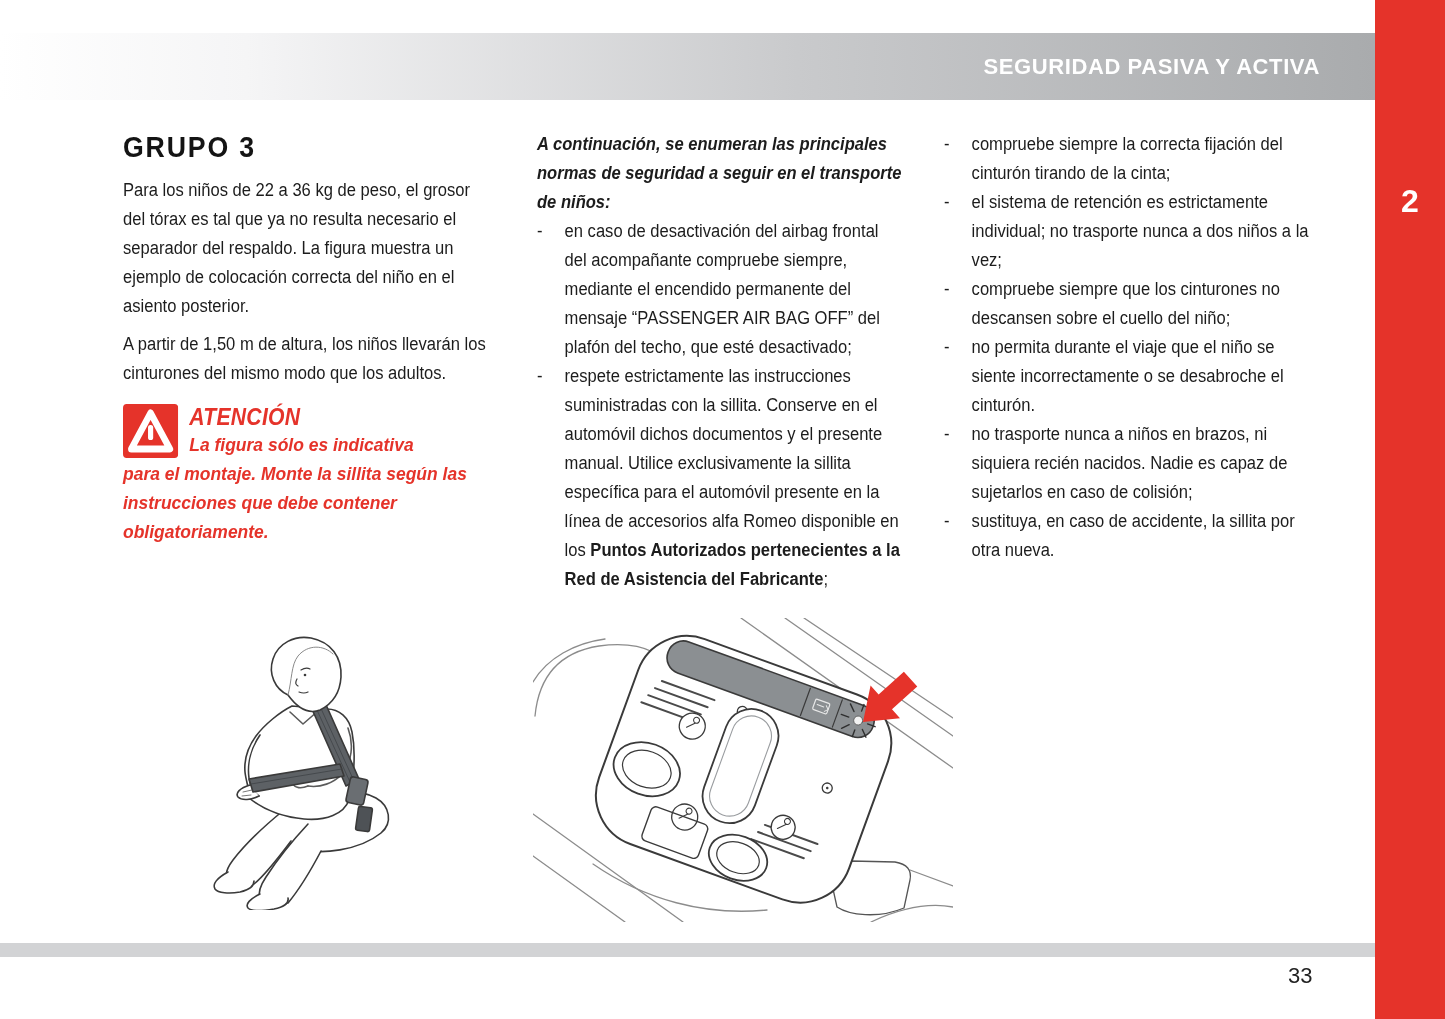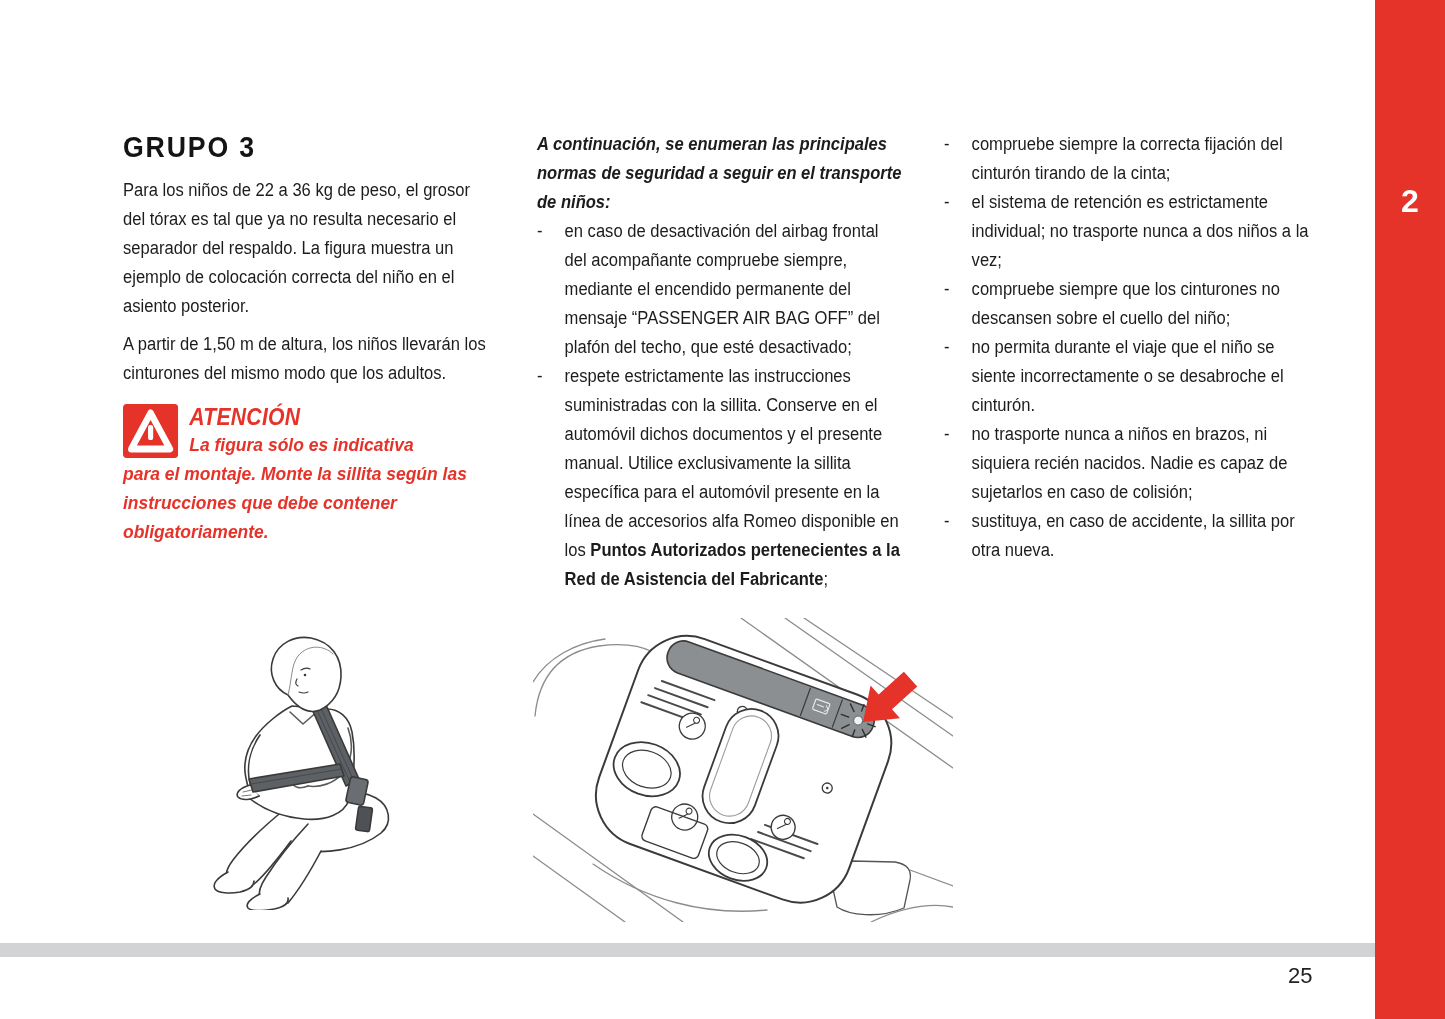--- a/index.html
+++ b/index.html
@@ -48,25 +48,28 @@
   
   #child-art { position:absolute; left:188px; top:632px; width:220px; height:278px; }
   #console-art { position:absolute; left:533px; top:618px; width:420px; height:304px; }
   svg { display:block; }
 </style>
 </head>
 <body>
 
 <div id="page">
 
+  <div class="header-bar">
+    <span class="header-title">SEGURIDAD PASIVA Y ACTIVA</span>
+  </div>
   <div class="side-bar">
     <div class="chapter-num">2</div>
   </div>
   <div class="bottom-bar"></div>
-  <div class="page-num">25</div>
+  <div class="page-num">33</div>
 
   <div class="col" id="col1">
     <div class="grupo-heading">GRUPO 3</div>
     <p class="para">Para los niños de 22 a 36 kg de peso, el grosor del tórax es tal que ya no resulta necesario el separador del respaldo. La figura muestra un ejemplo de colocación correcta del niño en el asiento posterior.</p>
     <p class="para">A partir de 1,50 m de altura, los niños llevarán los cinturones del mismo modo que los adultos.</p>
 
     <div class="warning">
       <div class="warn-head">
         <span class="warn-icon">
           <svg viewBox="0 0 60 54" width="60" height="54">

